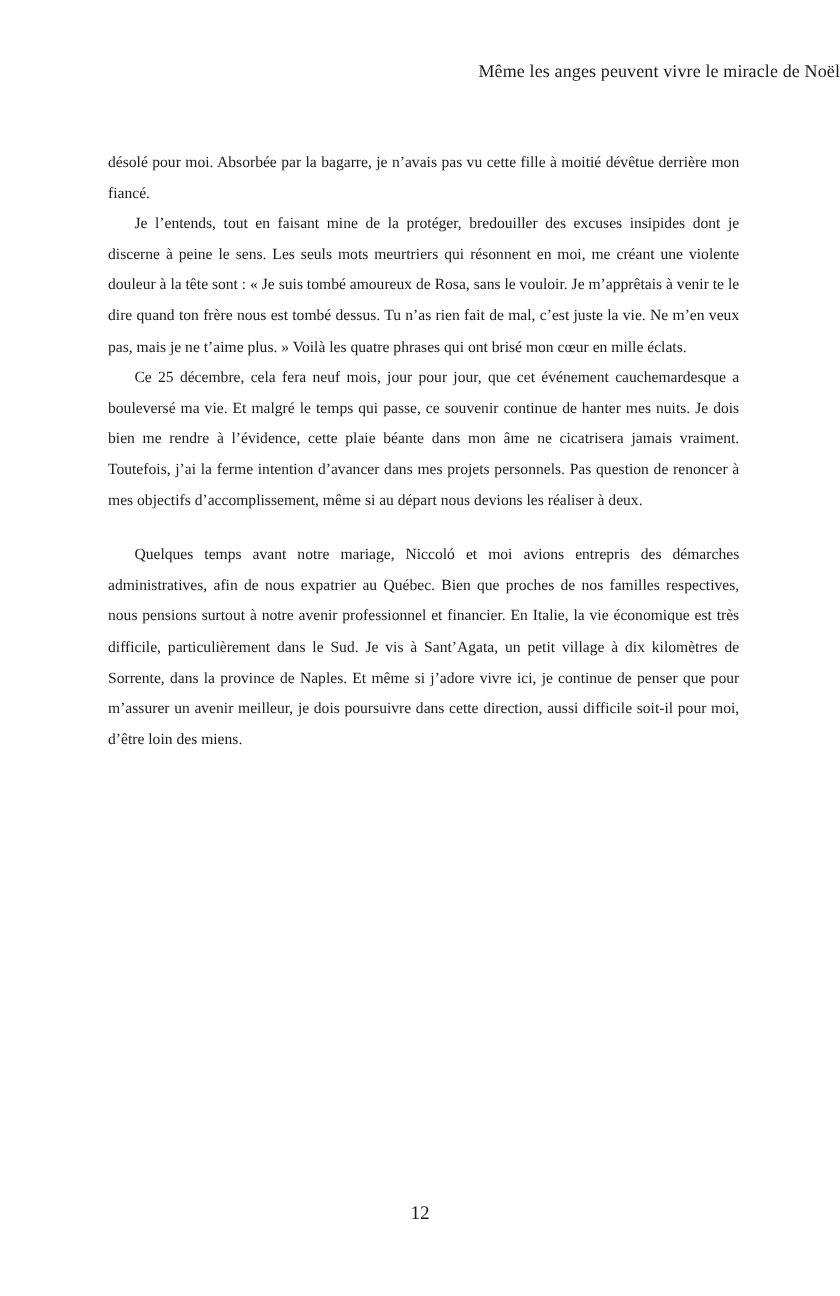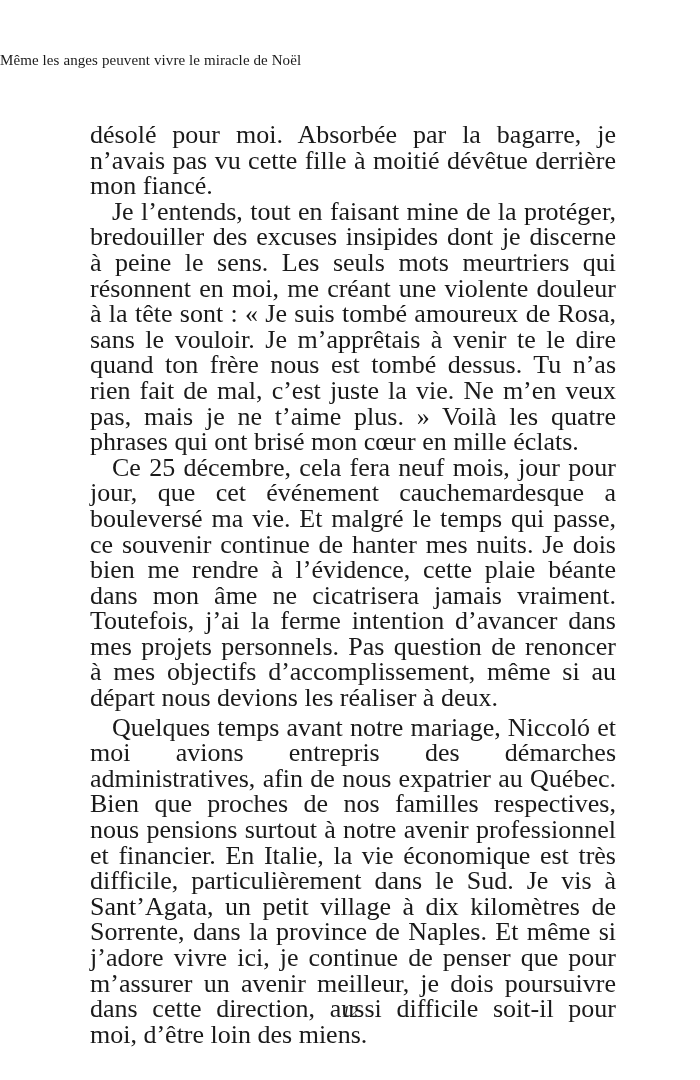--- a/index.html
+++ b/index.html
@@ -3,33 +3,33 @@
 <meta charset="utf-8">
 <style>
   html, body { margin: 0; padding: 0; background: #ffffff; }
   body {
     width: 700px; height: 1080px; position: relative; overflow: hidden;
     font-family: "Liberation Serif", "DejaVu Serif", serif;
     color: #1a1a1a;
   }
   .running-header {
     position: absolute; top: 52px; left: 0; width: 700px;
-    text-align: left; font-size: 15px; letter-spacing: 0.1px;
+    text-align: right; font-size: 15px; letter-spacing: 0.1px;
   }
   .text-block {
     position: absolute; left: 90px; top: 122px; width: 526px;
-    font-size: 26px; line-height: 25.6px;
+    font-size: 13px; line-height: 25.6px;
     text-align: justify; hyphens: none;
   }
   .text-block p { margin: 0; text-indent: 22px; }
   .text-block p.no-indent { text-indent: 0; }
-  .text-block p.section-gap { margin-top: 4px; }
+  .text-block p.section-gap { margin-top: 20px; }
   .page-number {
     position: absolute; top: 1003px; left: 0; width: 700px;
-    text-align: center; font-size: 16px; font-style: italic;
+    text-align: center; font-size: 16px;
   }
 </style>
 </head>
 <body>
 
 <div class="running-header">Même les anges peuvent vivre le miracle de Noël</div>
 
 <div class="text-block">
   <p class="no-indent">désolé pour moi. Absorbée par la bagarre, je n’avais pas vu cette fille à moitié dévêtue derrière mon fiancé.</p>
   <p>Je l’entends, tout en faisant mine de la protéger, bredouiller des excuses insipides dont je discerne à peine le sens. Les seuls mots meurtriers qui résonnent en moi, me créant une violente douleur à la tête sont : « Je suis tombé amoureux de Rosa, sans le vouloir. Je m’apprêtais à venir te le dire quand ton frère nous est tombé dessus. Tu n’as rien fait de mal, c’est juste la vie. Ne m’en veux pas, mais je ne t’aime plus. » Voilà les quatre phrases qui ont brisé mon cœur en mille éclats.</p>

